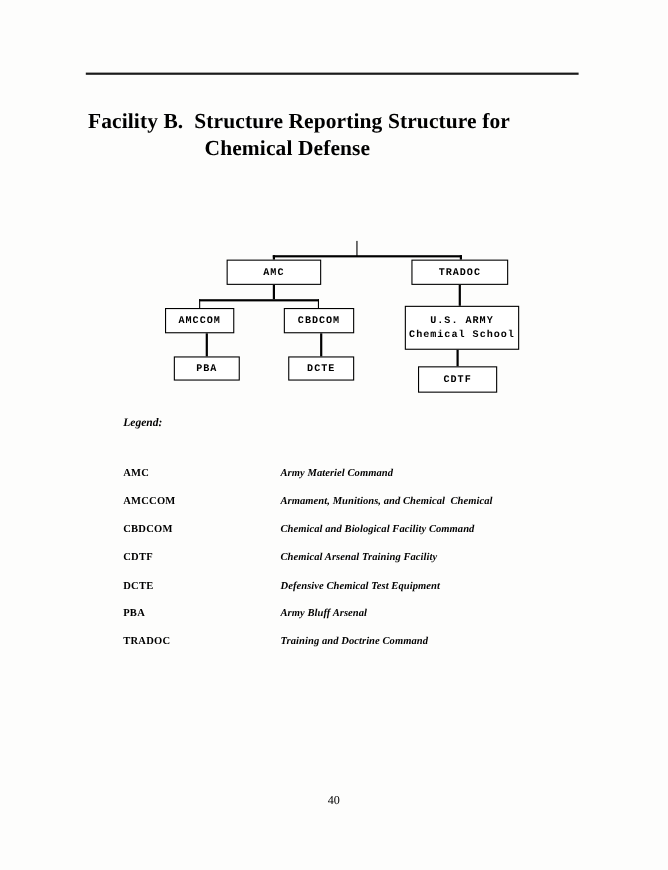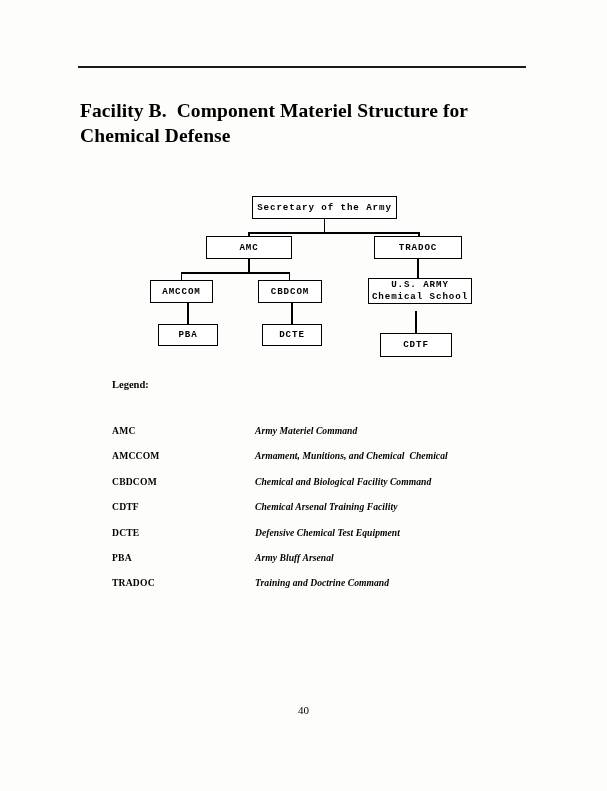--- a/index.html
+++ b/index.html
@@ -34,20 +34,21 @@
     top: 98px;
     width: 470px;
     font-family: "Liberation Serif", serif;
     font-weight: bold;
     font-size: 19.5px;
     line-height: 25px;
     letter-spacing: 0.1px;
   }
   .heading-line2 {
     display: block;
+    margin-left: 106px;
   }
 
   
   .chart {
     position: absolute;
     left: 0;
     top: 0;
     width: 607px;
     height: 791px;
   }
@@ -76,20 +77,21 @@
   .conn.h { height: 1.6px; }
 
   
   .legend-title {
     position: absolute;
     left: 112px;
     top: 379px;
     font-family: "Liberation Serif", serif;
     font-weight: bold;
     font-size: 10.5px;
+    font-style: italic;
   }
   .legend-table {
     position: absolute;
     left: 112px;
     top: 425px;
     width: 400px;
     border-collapse: collapse;
   }
   .legend-table td {
     font-family: "Liberation Serif", serif;
@@ -106,36 +108,36 @@
   .legend-def {
     font-weight: bold;
     letter-spacing: 0.05px;
     font-style: italic;
   }
 
   
   .folio {
     position: absolute;
     left: 0;
-    top: 704px;
+    top: 722px;
     width: 607px;
     text-align: center;
     font-family: "Liberation Serif", serif;
     font-size: 11px;
   }
 </style>
 </head>
 <body>
 
 <div class="page">
 
   <div class="top-rule"></div>
 
   <div class="heading">
-    <span>Facility B.</span>&nbsp;&nbsp;<span>Component Materiel Structure for</span>
+    <span>Facility B.</span>&nbsp;&nbsp;<span>Structure Reporting Structure for</span>
     <span class="heading-line2">Chemical Defense</span>
   </div>
 
   <div class="chart">
 
     <div class="conn v" style="left:323.7px; top:219px; height:14px;"></div>
     <div class="conn h" style="left:248px; top:232px; width:172px;"></div>
     <div class="conn v" style="left:248px; top:232px; height:5px;"></div>
     <div class="conn v" style="left:418.4px; top:232px; height:5px;"></div>
 
@@ -143,31 +145,30 @@
     <div class="conn h" style="left:180.7px; top:272px; width:109.5px;"></div>
     <div class="conn v" style="left:180.7px; top:272px; height:9px;"></div>
     <div class="conn v" style="left:288.6px; top:272px; height:9px;"></div>
 
     <div class="conn v" style="left:187.4px; top:302px; height:23px;"></div>
     <div class="conn v" style="left:291.4px; top:302px; height:23px;"></div>
 
     <div class="conn v" style="left:417.4px; top:259px; height:20px;"></div>
     <div class="conn v" style="left:415.4px; top:311px; height:23px;"></div>
 
-    <div class="node" style="left:252px; top:196px; width:145px; height:23px;">Secretary of the Army</div>
 
     <div class="node" style="left:206px; top:236px; width:86px; height:23px;">AMC</div>
 
     <div class="node" style="left:374px; top:236px; width:88px; height:23px;">TRADOC</div>
 
     <div class="node" style="left:150px; top:280px; width:63px; height:23px;">AMCCOM</div>
 
     <div class="node" style="left:258px; top:280px; width:64px; height:23px;">CBDCOM</div>
 
-    <div class="node" style="left:368px; top:278px; width:104px; height:26px;">U.S. ARMY
+    <div class="node" style="left:368px; top:278px; width:104px; height:40px;">U.S. ARMY
 Chemical School</div>
 
     <div class="node" style="left:158px; top:324px; width:60px; height:22px;">PBA</div>
 
     <div class="node" style="left:262px; top:324px; width:60px; height:22px;">DCTE</div>
 
     <div class="node" style="left:380px; top:333px; width:72px; height:24px;">CDTF</div>
 
   </div>
 

